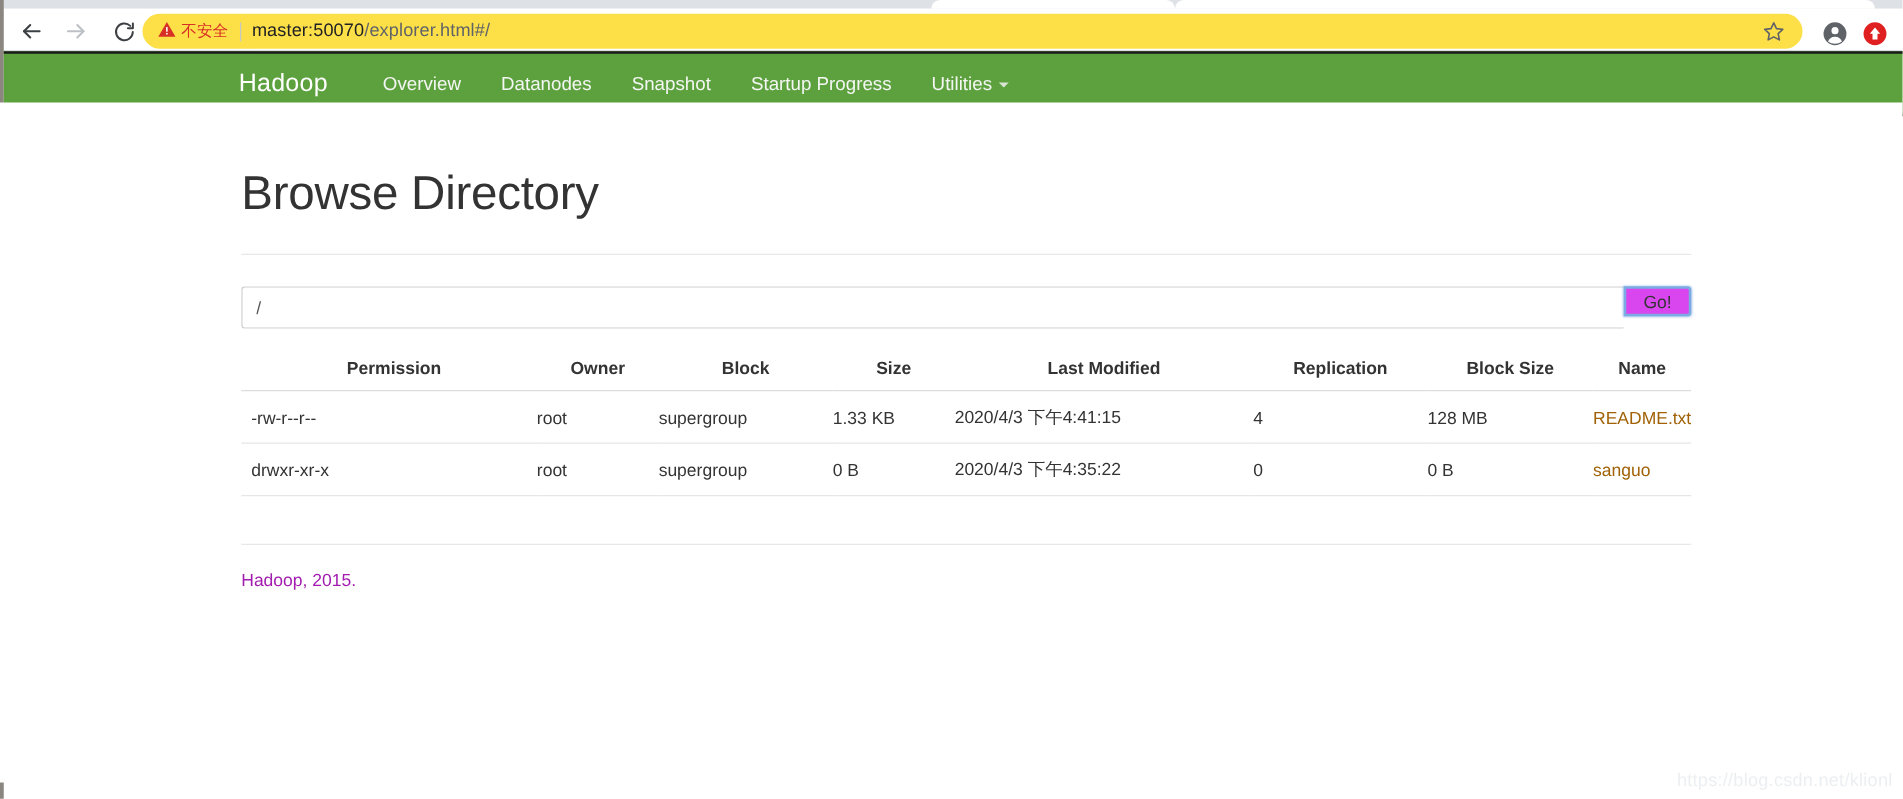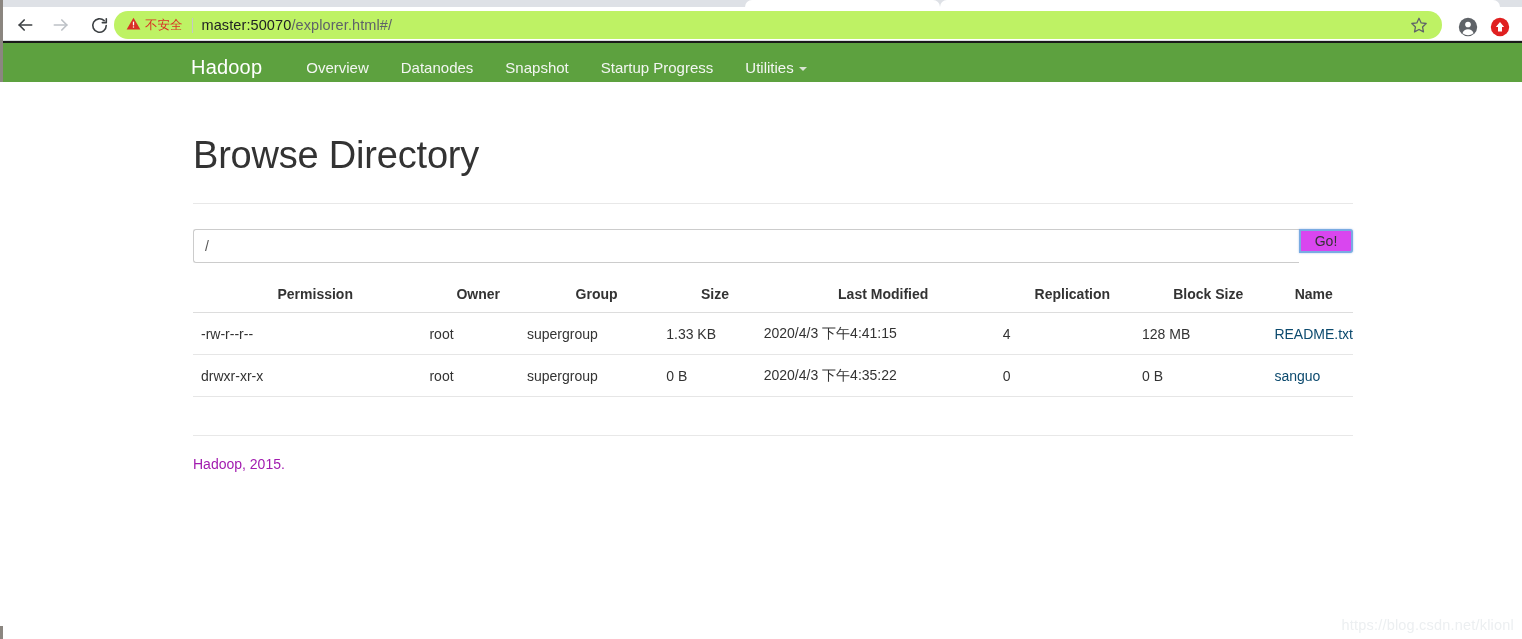--- a/index.html
+++ b/index.html
@@ -46,21 +46,21 @@
     color: #5f6368;
   }
   .nav-btn svg { display: block; }
   .nav-back    { left: 12px; }
   .nav-forward { left: 48px; color: #bdc1c6; }
   .nav-reload  { left: 86px; }
 
   .omnibox {
     position: absolute; left: 114px; top: 4px;
     width: 1328px; height: 28px;
-    background: #bef264;
+    background: #fde047;
     border-radius: 14px;
     display: flex; align-items: center;
   }
   .sec-warn {
     display: flex; align-items: center; gap: 4px;
     margin-left: 12px;
     color: #d93025;
     font-size: 12.5px;
   }
   .sec-warn .tri { display:block; }
@@ -218,21 +218,21 @@
     white-space: nowrap;
   }
   table.dir td {
     padding: 12px 0 11px 0;
     border-bottom: 1px solid #e6e6e6;
     color: #333333;
     white-space: nowrap;
   }
   table.dir tbody tr:last-child td { border-bottom: 1px solid #e6e6e6; }
   table.dir a {
-    color: #0c4a6e;
+    color: #a16207;
     text-decoration: none;
     cursor: pointer;
   }
 
   .col-perm  { width: 238px; padding-left: 8px !important; }
   .col-owner { width: 98px; }
   .col-group { width: 140px; }
   .col-size  { width: 98px; }
   .col-mod   { width: 240px; }
   .col-repl  { width: 140px; }
@@ -365,21 +365,21 @@
       <div class="input-group">
         <input class="path-input" type="text" value="/" style="">
         <button class="go-btn">Go!</button>
       </div>
 
       <table class="dir">
         <thead>
           <tr>
             <th class="col-perm">Permission</th>
             <th class="col-owner">Owner</th>
-            <th class="col-group">Group</th>
+            <th class="col-group">Block</th>
             <th class="col-size">Size</th>
             <th class="col-mod">Last Modified</th>
             <th class="col-repl">Replication</th>
             <th class="col-block">Block Size</th>
             <th class="col-name">Name</th>
           </tr>
         </thead>
         <tbody>
           <tr>
             <td class="col-perm">-rw-r--r--</td>

